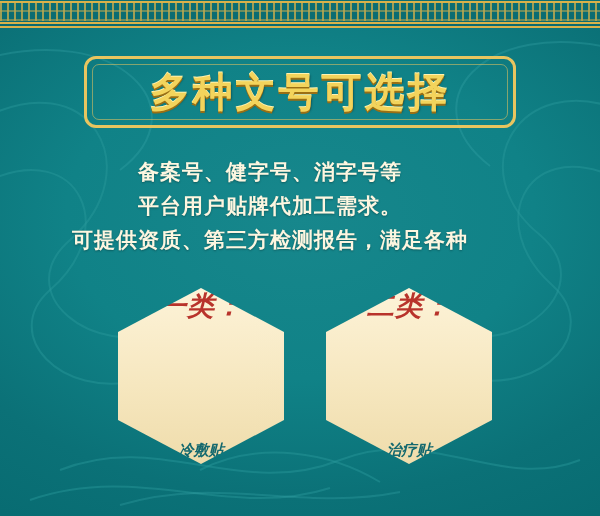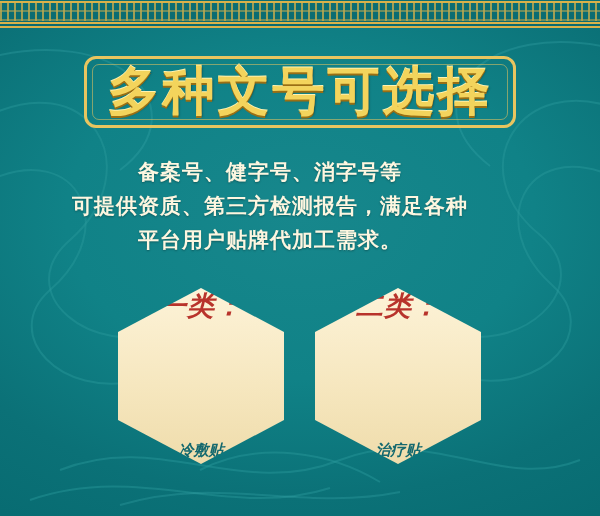--- a/index.html
+++ b/index.html
@@ -78,21 +78,21 @@
   .title-wrap::after {
     content: "";
     position: absolute;
     left: 5px; top: 5px; right: 5px; bottom: 5px;
     border: 1px solid rgba(232,197,95,0.55);
     border-radius: 7px;
     pointer-events: none;
   }
   .title-text {
     font-family: "DejaVu Sans", "Liberation Sans", sans-serif;
-    font-size: 52px;
+    font-size: 40px;
     font-weight: bold;
     letter-spacing: 3px;
     color: #f3d45c;
     text-shadow:
       0 2px 0 #9a6f14,
       0 -1px 0 #fff3b0,
       1px 1px 2px rgba(0,0,0,0.35);
     white-space: nowrap;
   }
 
@@ -128,21 +128,21 @@
     background: linear-gradient(180deg, #fdf3d8 0%, #f6e7bf 55%, #efdcab 100%);
     clip-path: polygon(50% 0%, 100% 25%, 100% 75%, 50% 100%, 0% 75%, 0% 25%);
     display: flex;
     flex-direction: column;
     align-items: center;
     justify-content: space-between;
     filter: drop-shadow(0 3px 4px rgba(0,0,0,0.25));
     font-style: italic;
   }
   .hex.left  { left: 118px; }
-  .hex.right { left: 315px; }
+  .hex.right { left: 326px; }
   .hex-title {
     font-family: "DejaVu Sans", "Liberation Sans", sans-serif;
     font-size: 27px;
     font-weight: bold;
     color: #b8332b;
     letter-spacing: 1px;
     margin-bottom: 12px;
     white-space: nowrap;
   }
   .hex-sub {
@@ -182,22 +182,22 @@
     <div class="band"></div>
     <div class="edge-bot"></div>
   </div>
 
   <div class="title-wrap">
     <div class="title-text">多种文号可选择</div>
   </div>
 
   <div class="desc">
     <span class="line">备案号、健字号、消字号等</span>
+    <span class="line">平台用户贴牌代加工需求。</span>
     <span class="line">可提供资质、第三方检测报告，满足各种</span>
-    <span class="line">平台用户贴牌代加工需求。</span>
   </div>
 
   <div class="hexes">
     <div class="hex left">
       <div class="hex-title">一类：</div>
       <div class="hex-sub">
         <div>冷敷贴</div>
       </div>
     </div>
     <div class="hex right">

